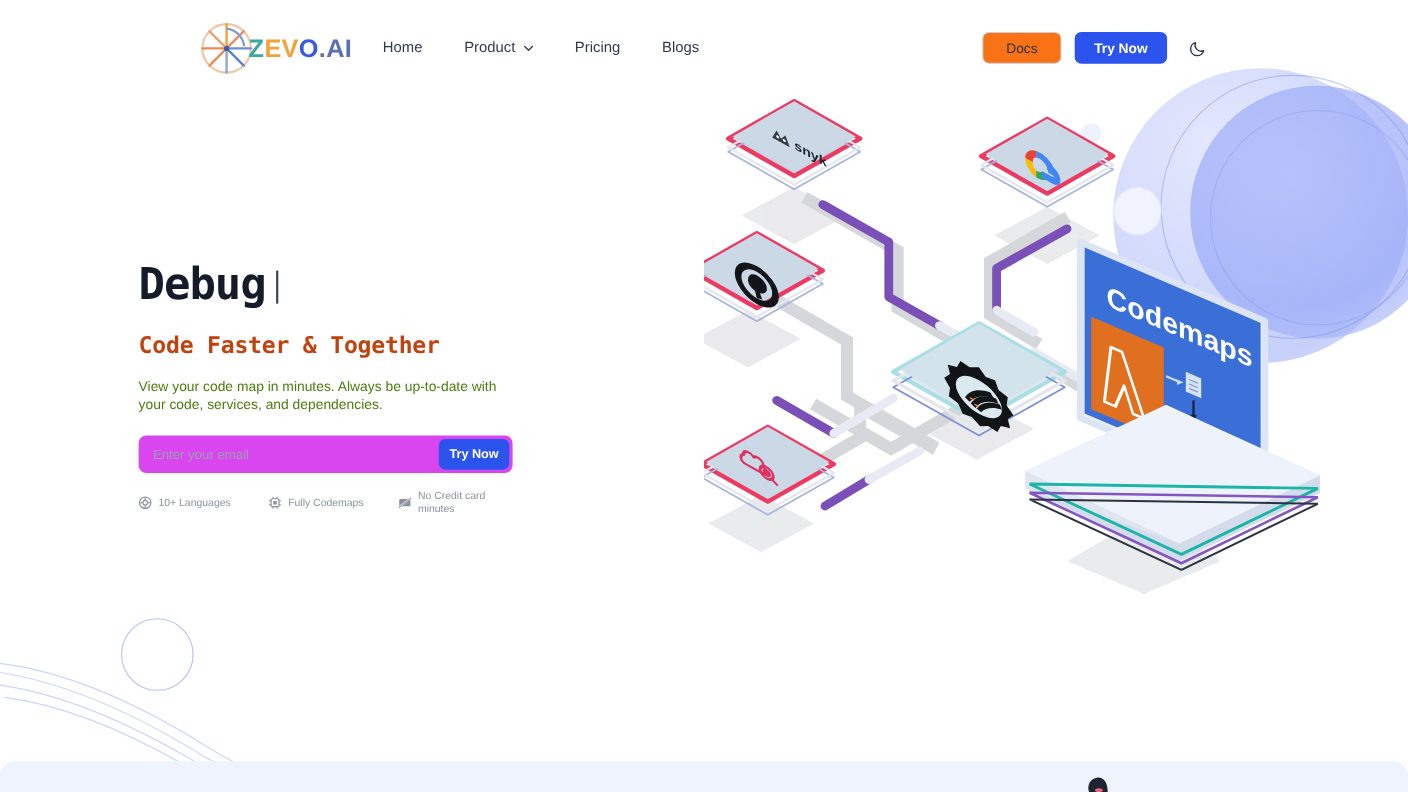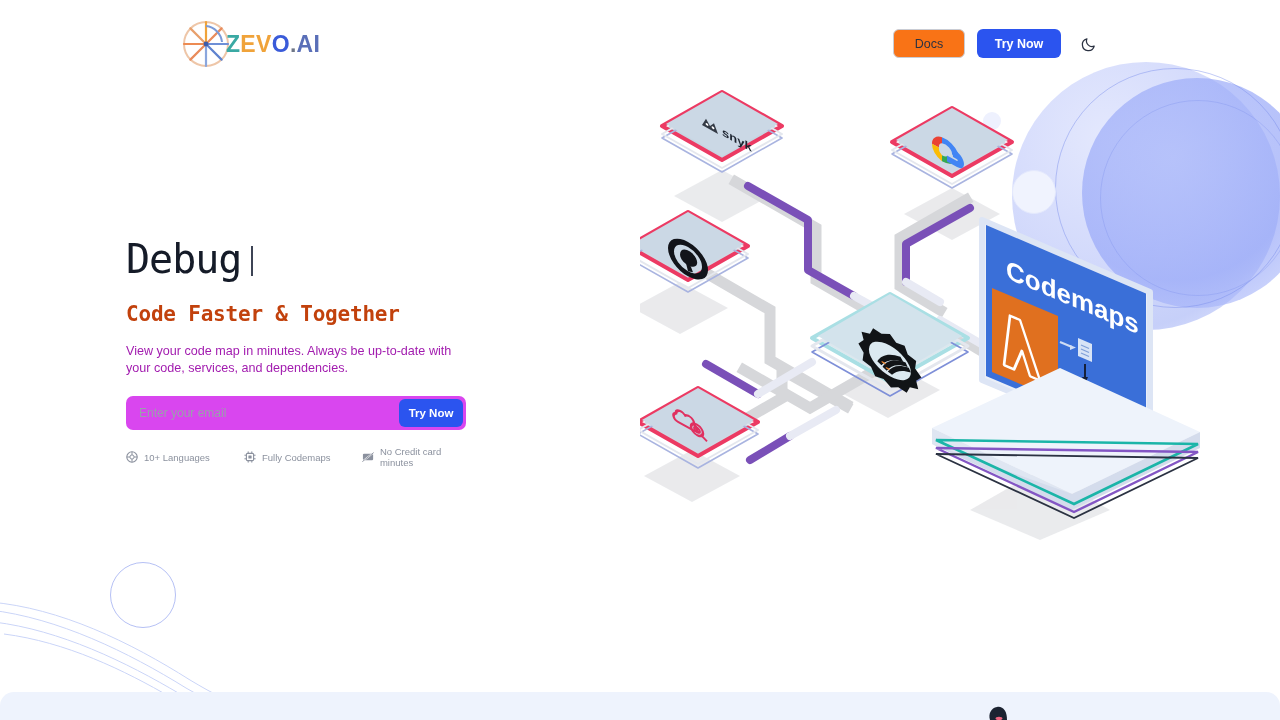--- a/index.html
+++ b/index.html
@@ -84,34 +84,34 @@
     width:84px; height:29px; border-radius:6px; border:none;
     background:#2b54ef; color:#fff; font-size:12.5px; font-weight:700;
     display:flex; align-items:center; justify-content:center; cursor:pointer;
   }
   .theme-toggle { width:22px; height:22px; display:flex; align-items:center; justify-content:center; cursor:pointer; margin-left:5px; }
 
   
   .hero { position:absolute; left:126px; top:236px; width:420px; z-index:20; }
   .headline-1 {
     font-family:"DejaVu Sans Mono", monospace;
-    font-size:40px; font-weight:400; color:#151b28; letter-spacing:-1px;
+    font-size:40px; font-weight:700; color:#151b28; letter-spacing:-1px;
     line-height:46px; display:flex; align-items:center;
   }
   .caret {
     display:inline-block; width:2px; height:30px; background:#3d4455;
     margin-left:10px; margin-top:4px;
   }
   .headline-2 {
     font-family:"DejaVu Sans Mono", monospace;
     font-size:21px; font-weight:700; color:#c2410c; letter-spacing:-.2px;
     margin-top:18px; line-height:28px;
   }
   .subcopy {
-    margin-top:15px; font-size:12.6px; color:#a21caf; line-height:16.5px;
+    margin-top:15px; font-size:12.6px; color:#4d7c0f; line-height:16.5px;
     width:330px;
   }
   .email-row {
     margin-top:20px; width:340px; height:34px; background:#d946ef;
     border-radius:7px; display:flex; align-items:center; padding:3px;
   }
   .email-input {
     flex:1; border:none; outline:none; background:transparent;
     font-size:12px; color:#2a3040; padding-left:10px;
     font-family:"Liberation Sans", sans-serif;
@@ -178,20 +178,37 @@
           <line x1="26" y1="26" x2="10.4" y2="10.4" stroke="#e8a06c"></line>
         </g>
         <path d="M26 8 A18 18 0 0 1 42 24" fill="none" stroke="#7b9ad8" stroke-width="2"></path>
         <circle cx="26" cy="26" r="2.4" fill="#3f5ca8"></circle>
       </svg>
       <div class="brand-text">
         <span class="z">Z</span><span class="e">E</span><span class="v">V</span><span class="o">O</span><span class="dot">.</span><span class="ai">AI</span>
       </div>
     </div>
 
+    <div class="nav-links">
+      <div class="nav-link">
+        <span>Home</span>
+      </div>
+      <div class="nav-link">
+        <span>Product</span>
+        <svg class="chev" viewBox="0 0 9 6">
+          <path d="M1 1.3 L4.5 4.7 L8 1.3" fill="none" stroke="#313a4d" stroke-width="1.2" stroke-linecap="round" stroke-linejoin="round"></path>
+        </svg>
+      </div>
+      <div class="nav-link">
+        <span>Pricing</span>
+      </div>
+      <div class="nav-link">
+        <span>Blogs</span>
+      </div>
+    </div>
 
     <div class="nav-actions">
       <div class="btn-docs">Docs</div>
       <div class="btn-try-nav">Try Now</div>
       <div class="theme-toggle">
         <svg width="16" height="16" viewBox="0 0 16 16">
           <path d="M13.2 10.1 A5.6 5.6 0 0 1 5.9 2.8 A6 6 0 1 0 13.2 10.1 Z" fill="none" stroke="#2b3242" stroke-width="1.25" stroke-linejoin="round"></path>
         </svg>
       </div>
     </div>

